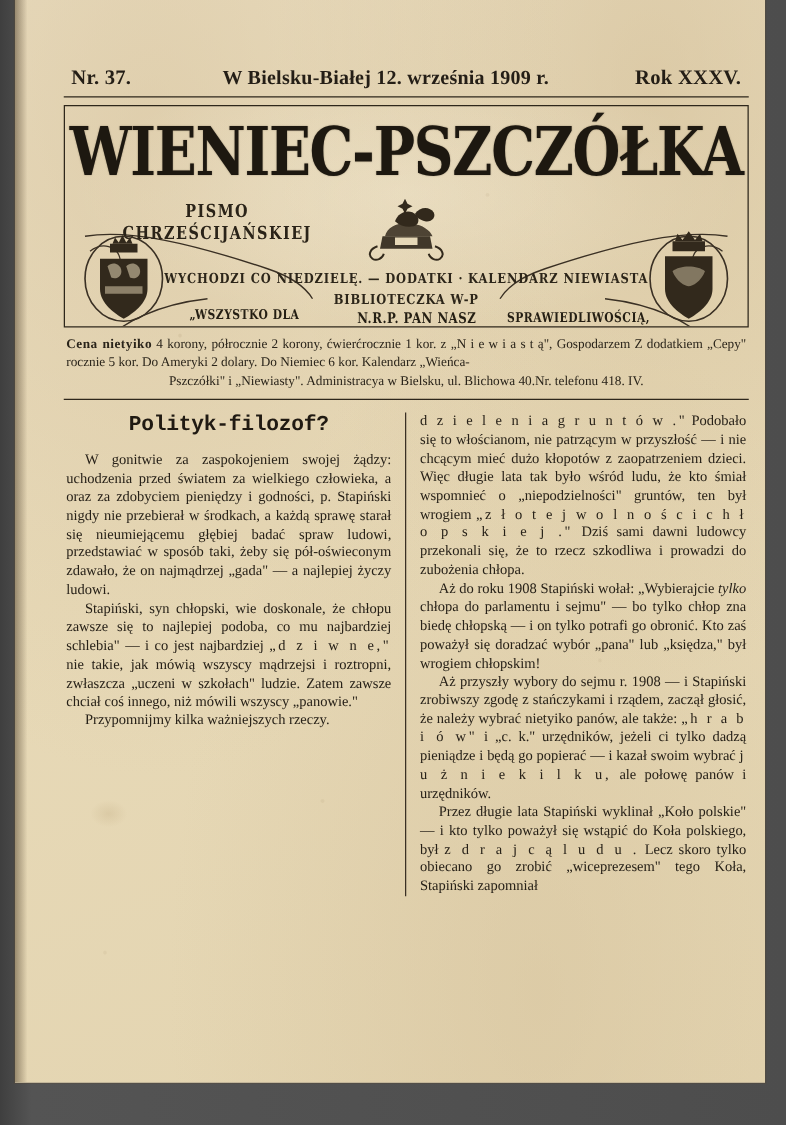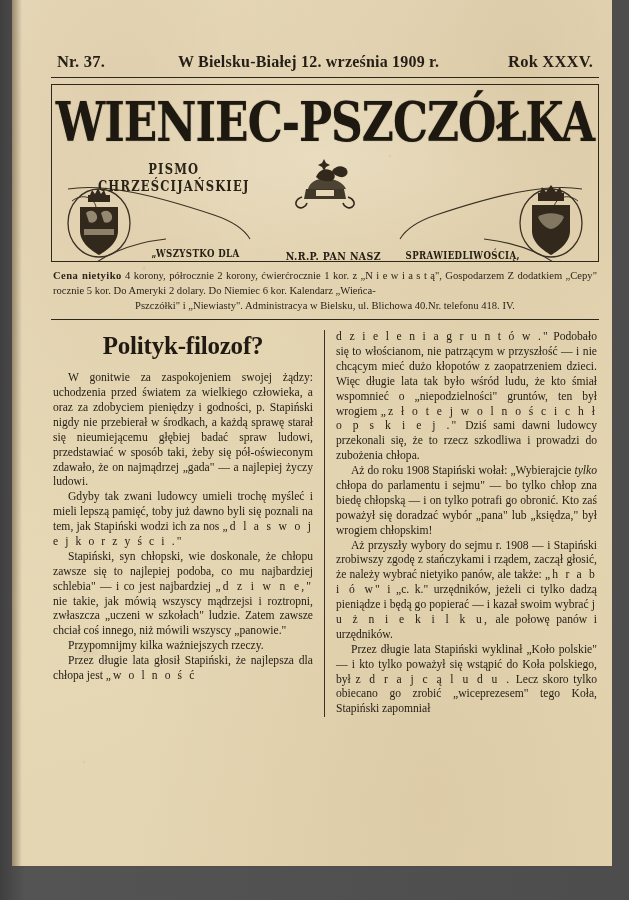--- a/index.html
+++ b/index.html
@@ -166,22 +166,22 @@
     padding:0 10px;
     font-size:11.6px;
     line-height:1.285;
     text-align:justify;
     color:#272118;
     hyphens:auto;
   }
   .col.left{ border-right:1.1px solid #3a3024; padding-left:2px; padding-right:11px;}
   .col.right{ padding-left:11px; padding-right:2px;}
   #headline{
-    font-family:Liberation Serif, serif;
-    font-size:25px; font-weight:bold;
+    font-family:Liberation Mono, monospace;
+    font-size:17px; font-weight:bold;
     text-align:center;
     letter-spacing:-.2px;
     margin:0 0 9px 0;
     color:#201a12;
   }
   .col p{ margin:0; text-indent:15px; }
   .sp{ letter-spacing:2.1px; }
   .it{ font-style:italic; }
   
   .blot{ position:absolute; border-radius:50%; pointer-events:none; }
@@ -237,20 +237,24 @@
             <path d="M22,30 C24,22 34,18 44,20 C52,21 58,25 60,30 Z" opacity=".85"></path>
             <path d="M30,18 C33,10 42,8 47,13 C50,16 49,21 45,22 C40,23 34,22 30,18 Z"></path>
             <path d="M46,12 C50,6 58,6 61,11 C63,15 59,19 54,18 C50,17 47,15 46,12 Z"></path>
             <path d="M16,38 C10,40 8,45 12,48 C15,50 20,48 21,44" fill="none" stroke="#32291c" stroke-width="1.6"></path>
             <path d="M62,38 C68,40 70,45 66,48 C63,50 58,48 57,44" fill="none" stroke="#32291c" stroke-width="1.6"></path>
             <rect x="30" y="31" width="18" height="6" fill="#e5d7b6"></rect>
             <path d="M36,4 L38,0 L40,4 L44,6 L40,8 L38,12 L36,8 L32,6 Z"></path>
           </g>
         </svg>
 
+        <div id="mast-lines">
+          <div>WYCHODZI CO NIEDZIELĘ. — DODATKI · KALENDARZ NIEWIASTA</div>
+          <div>BIBLIOTECZKA W-P</div>
+        </div>
 
         <div id="motto">
           <div class="motto-col">
             <div class="m1">„WSZYSTKO DLA CHRYSTUSA</div>
             <div class="m2">I DLA JEGO LUDU":</div>
           </div>
           <div class="motto-col center">
             <div class="m1">N.R.P. PAN NASZ</div>
             <div class="m2">JEZUS CHRYSTUS!</div>
           </div>
@@ -282,24 +286,22 @@
         <b>Cena nietyiko</b><span> 4 korony, półrocznie 2 korony, ćwierćrocznie 1 kor. z „N i e w i a s t ą", Gospodarzem</span>
         <span>Z dodatkiem „Cepy" rocznie 5 kor. Do Ameryki 2 dolary.   Do Niemiec 6 kor. Kalendarz „Wieńca-</span>
         <span class="ctr">Pszczółki" i „Niewiasty". Administracya w Bielsku, ul. Blichowa 40.Nr. telefonu 418. IV.</span>
       </div>
       <hr class="rule2">
 
       <div id="article">
         <div class="col left">
           <h1 id="headline">Polityk-filozof?</h1>
           <p><span>W gonitwie za zaspokojeniem swojej żądzy: uchodzenia przed światem za wielkiego człowieka, a oraz za zdobyciem pieniędzy i godności, p. Stapiński nigdy nie przebierał w środkach, a każdą sprawę starał się nieumiejącemu głębiej badać spraw ludowi, przedstawiać w sposób taki, żeby się pół-oświeconym zdawało, że on najmądrzej „gada" — a najlepiej życzy ludowi.</span></p>
-          <p><span>Gdyby tak zwani ludowcy umieli trochę myśleć i mieli lepszą pamięć, toby już dawno byli się poznali na tem, jak Stapiński wodzi ich za nos </span><span class="sp">„d l a  s w o j e j  k o r z y ś c i ."</span></p>
           <p><span>Stapiński, syn chłopski, wie doskonale, że chłopu zawsze się to najlepiej podoba, co mu najbardziej schlebia" — i co jest najbardziej </span><span class="sp">„d z i w n e,"</span><span> nie takie, jak mówią wszyscy mądrzejsi i roztropni, zwłaszcza „uczeni w szkołach" ludzie. Zatem zawsze chciał coś innego, niż mówili wszyscy „panowie."</span></p>
           <p><span>Przypomnijmy kilka ważniejszych rzeczy.</span></p>
-          <p><span>Przez długie lata głosił Stapiński, że najlepsza dla chłopa jest </span><span class="sp">„w o l n o ś ć</span></p>
         </div>
 
         <div class="col right">
           <p style="text-indent:0"><span class="sp">d z i e l e n i a  g r u n t ó w ."</span><span> Podobało się to włościanom, nie patrzącym w przyszłość — i nie chcącym mieć dużo kłopotów z zaopatrzeniem dzieci. Więc długie lata tak było wśród ludu, że kto śmiał wspomnieć o „niepodzielności" gruntów, ten był wrogiem </span><span class="sp">„z ł o t e j  w o l n o ś c i  c h ł o p s k i e j ."</span><span> Dziś sami dawni ludowcy przekonali się, że to rzecz szkodliwa i prowadzi do zubożenia chłopa.</span></p>
           <p><span>Aż do roku 1908 Stapiński wołał: „Wybierajcie </span><span class="it">tylko</span><span> chłopa do parlamentu i sejmu" — bo tylko chłop zna biedę chłopską — i on tylko potrafi go obronić. Kto zaś poważył się doradzać wybór „pana" lub „księdza," był wrogiem chłopskim!</span></p>
           <p><span>Aż przyszły wybory do sejmu r. 1908 — i Stapiński zrobiwszy zgodę z stańczykami i rządem, zaczął głosić, że należy wybrać nietyiko panów, ale także: </span><span class="sp">„h r a b i ó w"</span><span> i „c. k." urzędników, jeżeli ci tylko dadzą pieniądze i będą go popierać — i kazał swoim wybrać </span><span class="sp">j u ż  n i e  k i l k u,</span><span> ale połowę panów i urzędników.</span></p>
           <p><span>Przez długie lata Stapiński wyklinał „Koło polskie" — i kto tylko poważył się wstąpić do Koła polskiego, był </span><span class="sp">z d r a j c ą  l u d u .</span><span> Lecz skoro tylko obiecano go zrobić „wiceprezesem" tego Koła, Stapiński zapomniał</span></p>
         </div>
       </div>
 

